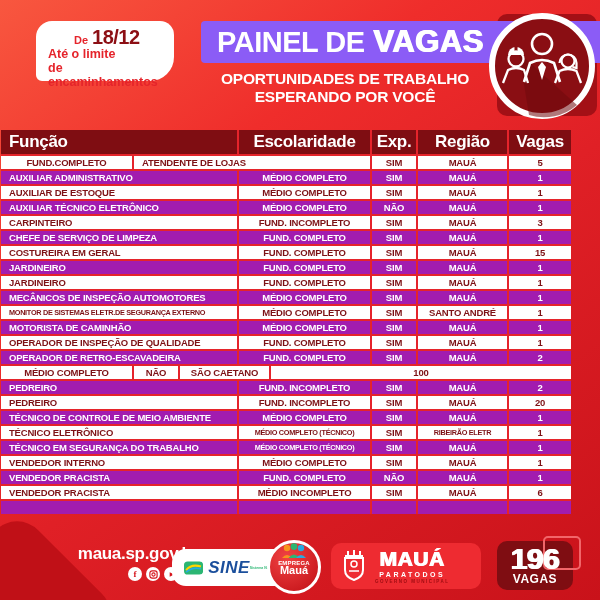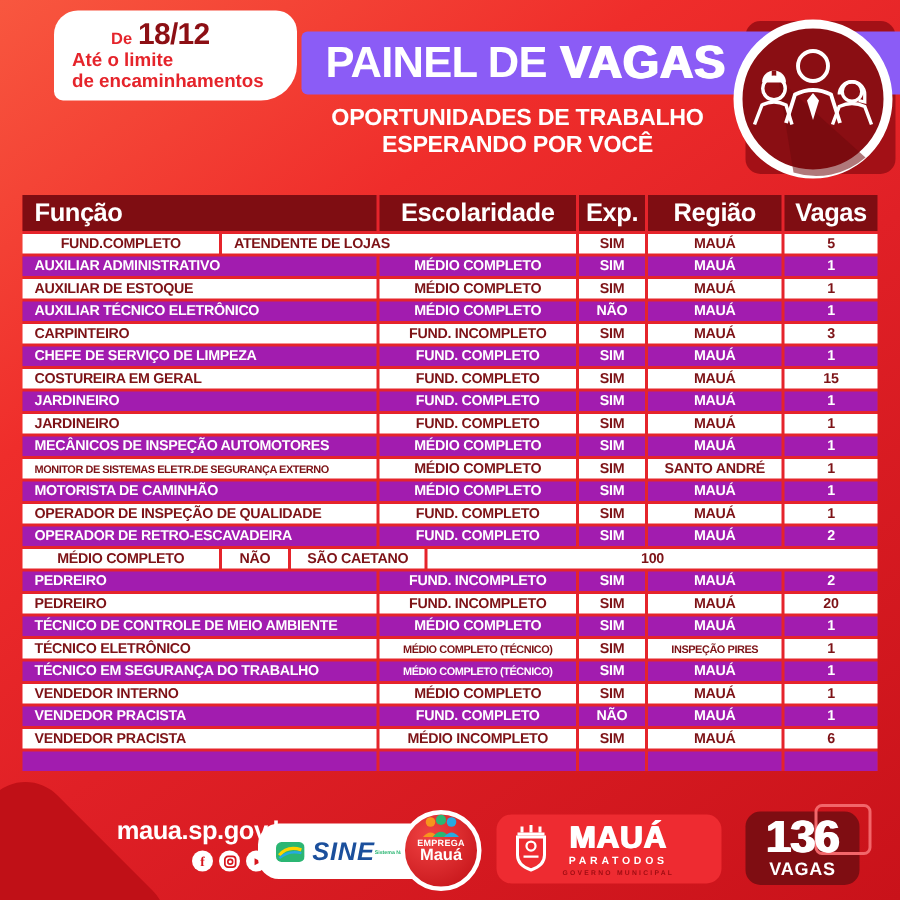--- a/index.html
+++ b/index.html
@@ -7,36 +7,36 @@
     width:600px;height:600px;overflow:hidden;position:relative;
     font-family:"Liberation Sans",sans-serif;
     background:linear-gradient(145deg,#f8573f 0%,#ef2d2b 30%,#e02026 55%,#c9121a 100%);
   }
   
   .corner-blob{position:absolute;left:-58px;top:540px;width:150px;height:150px;
     background:#c01017;transform:rotate(45deg);border-radius:30px;}
   .hero-backsquare{position:absolute;left:497px;top:14px;width:100px;height:102px;
     background:#a31016;border-radius:10px;}
   
-  .date-badge{position:absolute;left:36px;top:7px;width:162px;height:60px;
+  .date-badge{position:absolute;left:36px;top:21px;width:138px;height:60px;
     background:#fff;border-radius:16px 14px 24px 6px;padding:6px 13px 0 12px;box-sizing:border-box;}
   .date-line{display:flex;align-items:baseline;gap:4px;margin-left:26px;}
   .date-prefix{color:#e5242b;font-size:11px;font-weight:bold;}
   .date-value{color:#8c0f14;font-size:20px;font-weight:bold;letter-spacing:-.5px;line-height:20px;}
   .date-sub{color:#e5242b;font-size:12.5px;font-weight:bold;line-height:14px;}
   .title-banner{position:absolute;left:201px;top:21px;width:399px;height:42px;
     background:#8b5cf6;border-radius:4px 0 0 4px;display:flex;align-items:center;padding-left:16px;box-sizing:border-box;}
   .title-banner .t-reg{color:#fff;font-size:29px;font-weight:bold;letter-spacing:-.5px;}
   .title-banner .t-big{color:#fff;font-size:31px;font-weight:bold;margin-left:9px;letter-spacing:.5px;
     text-shadow:.7px 0 0 #fff,-.7px 0 0 #fff;}
   .subtitle{position:absolute;left:200px;top:70px;width:290px;text-align:center;
     color:#fff;font-weight:bold;font-size:15.5px;line-height:18px;letter-spacing:-.2px;}
   .hero-circle{position:absolute;left:487px;top:11px;width:110px;height:110px;}
   
-  .vagas-table{position:absolute;left:15px;top:130px;width:570px;
+  .vagas-table{position:absolute;left:1px;top:130px;width:570px;
     display:flex;flex-direction:column;row-gap:2px;background:#e5242b;}
   .trow{display:flex;column-gap:2px;height:13px;background:transparent;}
   .trow.head{height:24px;}
   .cell{flex:1 1 auto;display:flex;align-items:center;justify-content:center;
     font-weight:bold;box-sizing:border-box;font-size:9.5px;letter-spacing:-.2px;
     white-space:nowrap;overflow:hidden;}
   .c0{flex:0 0 236px;justify-content:flex-start;padding-left:8px;}
   .c1{flex:0 0 131px;}
   .c2{flex:0 0 44px;}
   .c3{flex:0 0 89px;}
@@ -237,21 +237,21 @@
       </div><div class="trow dark">
         <div class="cell c0">TÉCNICO DE CONTROLE DE MEIO AMBIENTE</div>
         <div class="cell c1">MÉDIO COMPLETO</div>
         <div class="cell c2">SIM</div>
         <div class="cell c3">MAUÁ</div>
         <div class="cell c4">1</div>
       </div><div class="trow light">
         <div class="cell c0">TÉCNICO ELETRÔNICO</div>
         <div class="cell c1 xs">MÉDIO COMPLETO (TÉCNICO)</div>
         <div class="cell c2">SIM</div>
-        <div class="cell c3 xs">INSPEÇÃO PIRES</div>
+        <div class="cell c3 xs">RIBEIRÃO ELETR</div>
         <div class="cell c4">1</div>
       </div><div class="trow dark">
         <div class="cell c0">TÉCNICO EM SEGURANÇA DO TRABALHO</div>
         <div class="cell c1 xs">MÉDIO COMPLETO (TÉCNICO)</div>
         <div class="cell c2">SIM</div>
         <div class="cell c3">MAUÁ</div>
         <div class="cell c4">1</div>
       </div><div class="trow light">
         <div class="cell c0">VENDEDOR INTERNO</div>
         <div class="cell c1">MÉDIO COMPLETO</div>
@@ -337,15 +337,15 @@
     <path d="M8 22 h10" stroke="#fff" stroke-width="1.5"></path>
   </svg>
   <div class="maua-text">
     <div class="maua-name">MAUÁ</div>
     <div class="maua-sub">PARATODOS</div>
     <div class="maua-sub2">GOVERNO MUNICIPAL</div>
   </div>
 </div>
 
 <div class="total-badge">
-  <div class="total-num">136</div>
+  <div class="total-num">196</div>
   <div class="total-word">VAGAS</div>
 </div>
 
 </body></html>

